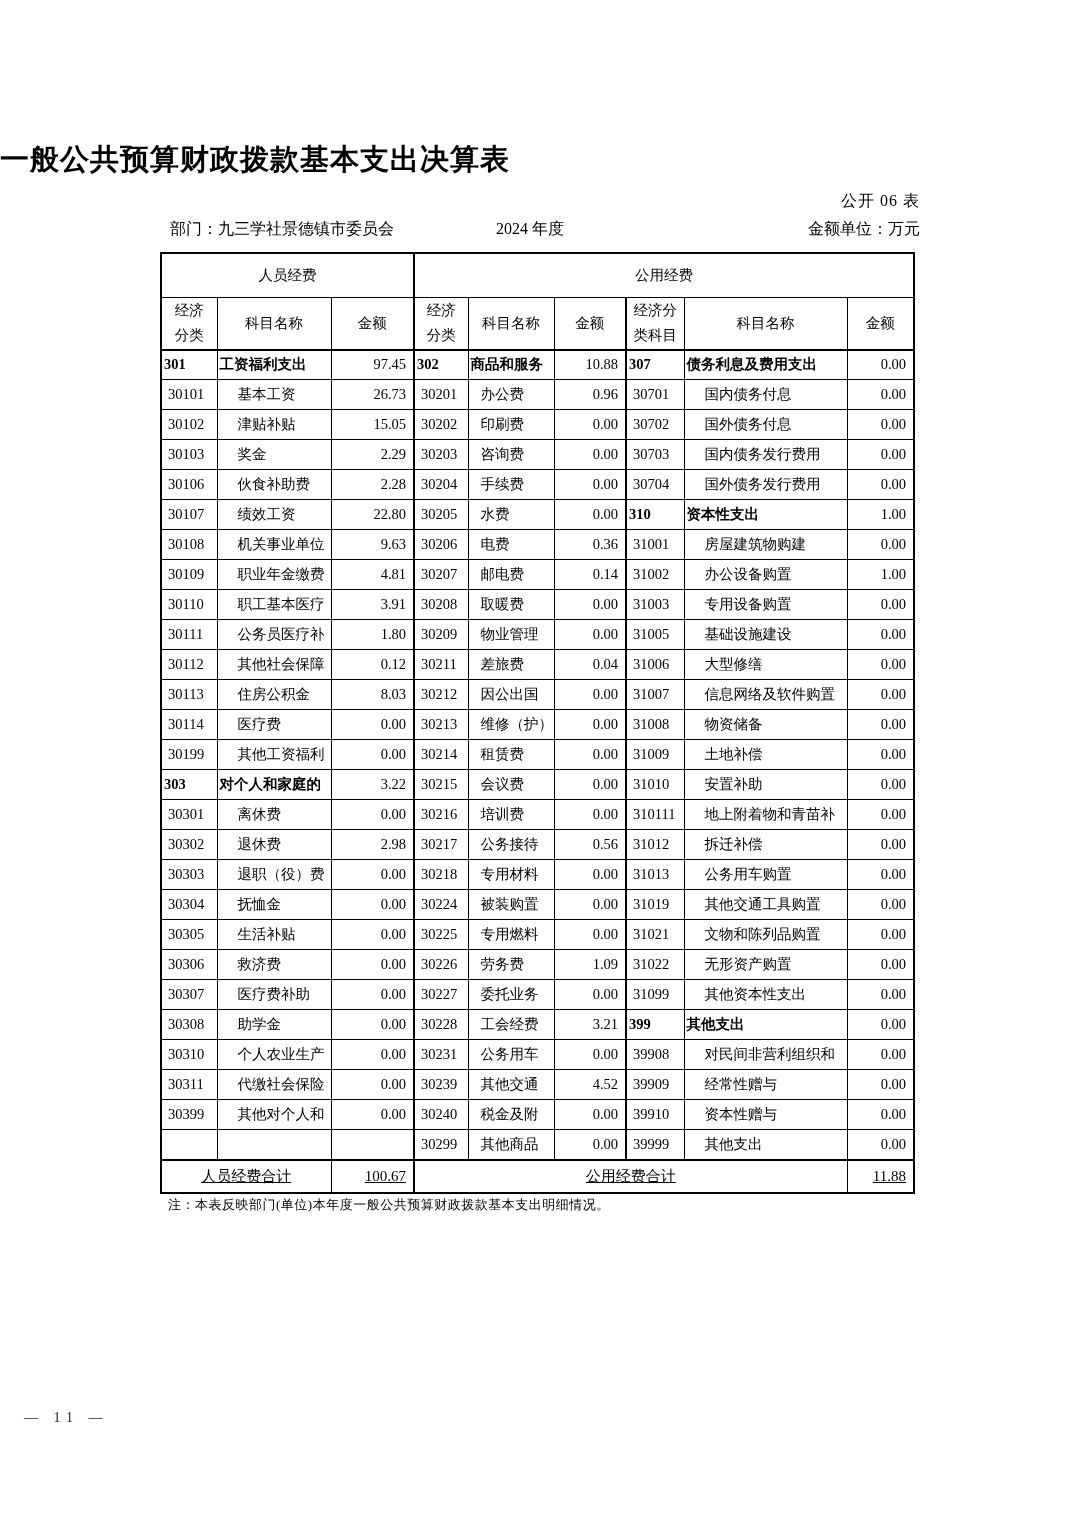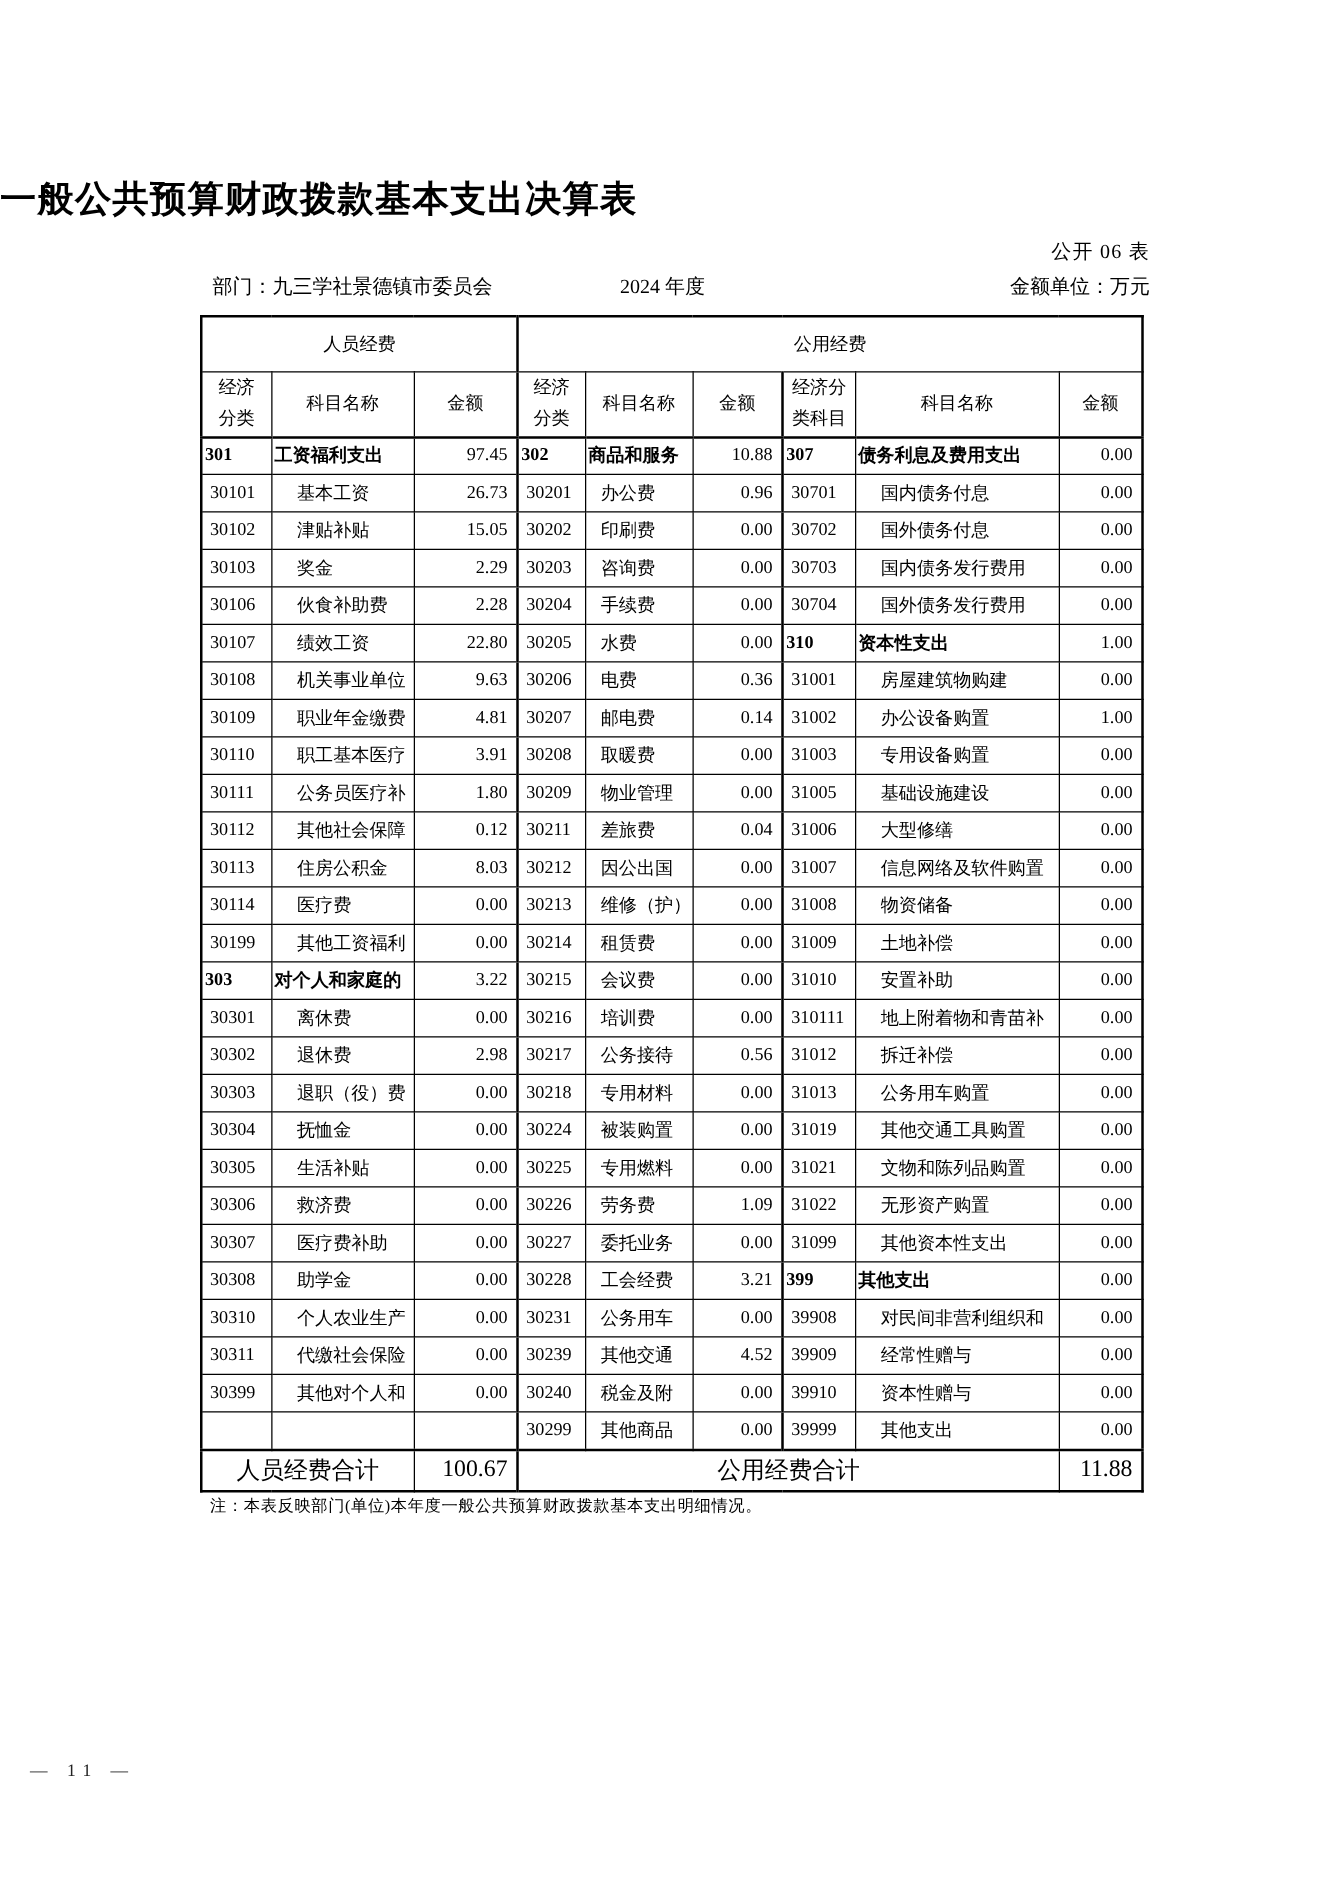--- a/index.html
+++ b/index.html
@@ -43,21 +43,21 @@
     border-bottom:2px solid #000;
   }
   tbody tr { height:30px; }
   td.code  { text-align:left; padding-left:6px; font-size:14px; }
   td.name  { text-align:left; }
   td.name.ind-a { padding-left:20px; }
   td.name.ind-b { padding-left:12px;margin-left:32px; }
   td.name.bold, td.code.bold { font-weight:bold; padding-left:2px; }
   td.value { text-align:right; padding-right:7px; font-size:14px; }
   .sect { border-left:2px solid #000 !important; }
-  tr.total-row td { height:33px; border-top:2px solid #000; font-size:19px; }
+  tr.total-row td { height:33px; border-top:2px solid #000; font-size:15px;text-decoration:underline; }
   tr.total-row td.tlabel { text-align:center; }
 
   .table-note {
     position:absolute; top:1196px; left:168px;
     font-size:13px; letter-spacing:0.5px;
   }
   .page-number {
     position:absolute; top:1410px; left:0; width:100%;
     text-align:left; font-size:14px; letter-spacing:6px; color:#222;padding-left:24px;
   }

